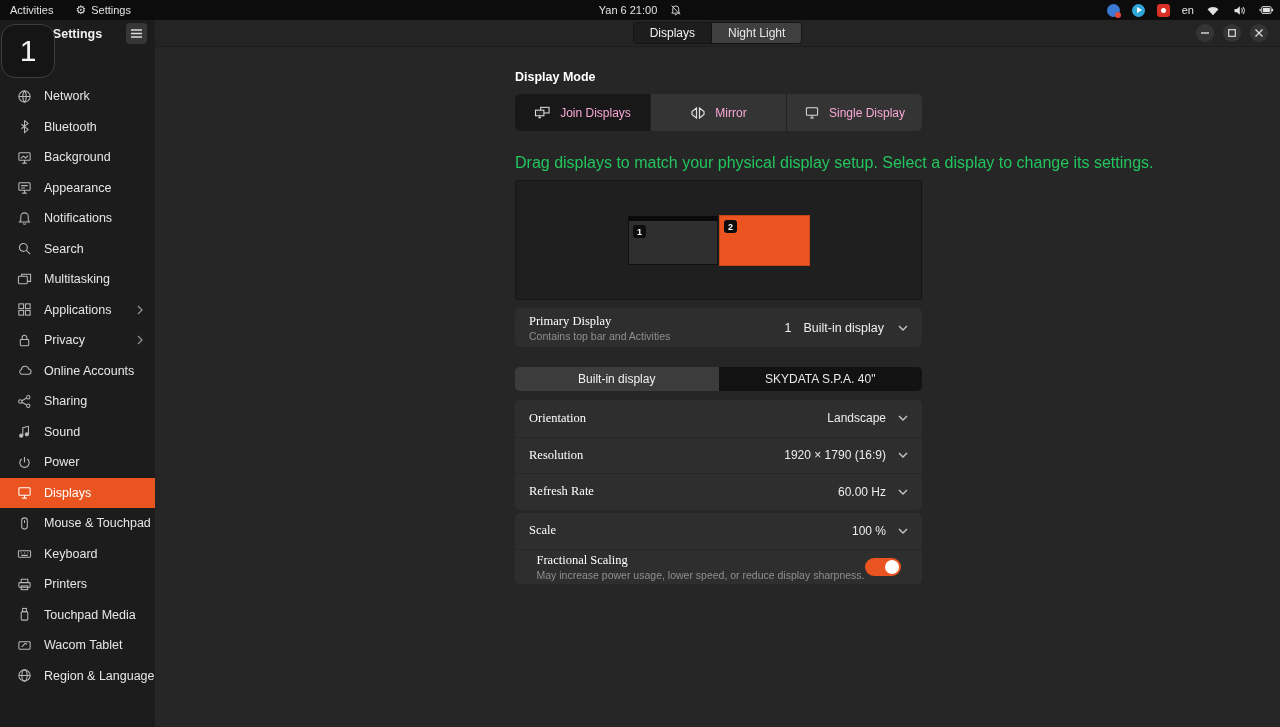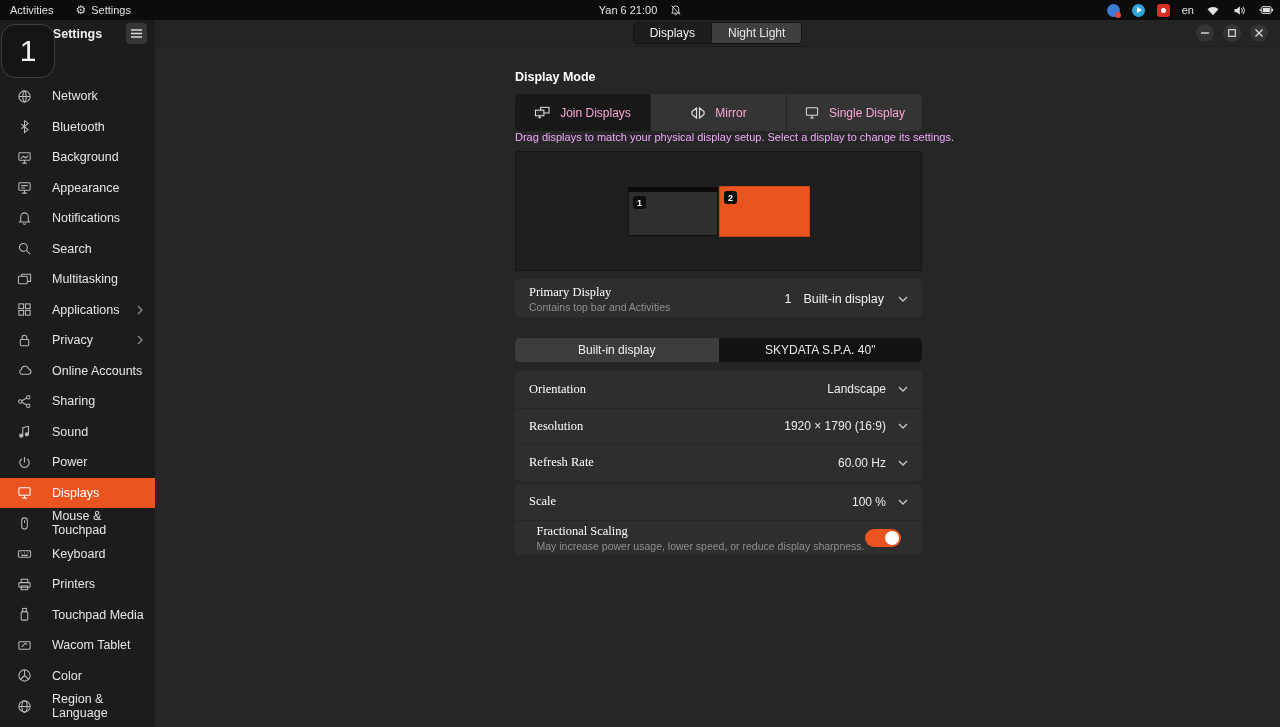--- a/index.html
+++ b/index.html
@@ -34,38 +34,38 @@
   .sw-btn + .sw-btn { border-left:1px solid #141414; }
   .win-controls { position:absolute; right:12px; display:flex; gap:9px; }
   .wc { width:18px; height:18px; border-radius:50%; background:#343434; display:flex; align-items:center; justify-content:center; color:#dcdcdc; }
 
   
   .id-overlay { position:absolute; left:1px; top:24px; width:54px; height:54px; border-radius:14px; background:rgba(22,22,22,.97); border:1px solid #3e3e3e; display:flex; align-items:center; justify-content:center; z-index:50; }
   .id-overlay span { font-size:30px; color:#f4f4f4; }
 
   
   .sidebar { position:absolute; top:47px; left:0; width:155px; height:680px; background:#1c1c1c; padding-top:34px; z-index:5; }
-  .sb-item { height:30.5px; display:flex; align-items:center; gap:20px; padding-left:17px; position:relative; font-size:12.5px; color:#e6e6e6; cursor:default; }
+  .sb-item { height:30.5px; display:flex; align-items:center; gap:12px; padding-left:17px; position:relative; font-size:12.5px; color:#e6e6e6; cursor:default; }
   .sb-item.sel { background:#e95420; color:#fff; }
   .sb-ico { width:15px; height:15px; color:#b9b9b9; flex:none; display:flex; align-items:center; justify-content:center; }
   .sb-item.sel .sb-ico { color:#fff; }
   .sb-chev { position:absolute; right:12px; color:#8f8f8f; }
 
   
   .content { position:absolute; left:155px; top:47px; width:1125px; height:680px; background:#262626; }
   .column { position:absolute; left:360px; top:0; width:407px; }
   .section-label { margin-top:23px; font-size:12.5px; font-weight:bold; color:#fff; }
 
   .mode-group { margin-top:10px; height:37px; display:flex; border-radius:5px; overflow:hidden; background:#343434; }
   .mode-btn { flex:1; display:flex; align-items:center; justify-content:center; gap:9px; font-size:12px; color:#f9a8d4; }
   .mode-btn + .mode-btn { border-left:1px solid #222; }
   .mode-btn.sel { background:#181818; }
   .mode-ico { color:#dedede; display:flex; }
 
-  .drag-hint { font-size:11px; color:#f0abfc; white-space:nowrap; }
+  .drag-hint { margin-top:23px; font-size:16px; color:#22c55e; white-space:nowrap; }
 
   .canvas { margin-top:8px; height:120px; background:#1f1f1f; border:1px solid #151515; border-radius:2px; position:relative; }
   .mon { position:absolute; }
   .mon-1 { left:112px; top:35px; width:90px; height:49px; background:#2f2f2f; border:1px solid #121212; border-top:5px solid #0a0a0a; }
   .mon-2 { left:203px; top:34px; width:91px; height:51px; background:#e95420; border:1px solid #c74618; }
   .mon-badge { position:absolute; left:4px; top:4px; width:13px; height:13px; background:#0d0d0d; border-radius:3px; color:#fff; font-size:9px; font-weight:bold; display:flex; align-items:center; justify-content:center; }
 
   .row-card { background:#2e2e2e; border-radius:5px; }
   .primary-row { margin-top:8px; height:39px; display:flex; align-items:center; padding:0 14px; }
   .pr-left { flex:1; }
@@ -366,29 +366,20 @@
           <rect x="2" y="4" width="12" height="8" rx="1"></rect>
           <path d="M5 9.5l4-4M9 5.5l1.5 1.5"></path>
         </svg>
       </span>
     <span>Wacom Tablet</span>
   </div>
   <div class="sb-item">
     <span class="sb-ico">
         <svg width="15" height="15" viewBox="0 0 16 16" fill="none" stroke="currentColor" stroke-width="1.1">
           <circle cx="8" cy="8" r="6"></circle>
-          <path d="M8 2v6l4.3 4M8 8l-4.3 4"></path>
-        </svg>
-      </span>
-    <span>Color</span>
-  </div>
-  <div class="sb-item">
-    <span class="sb-ico">
-        <svg width="15" height="15" viewBox="0 0 16 16" fill="none" stroke="currentColor" stroke-width="1.1">
-          <circle cx="8" cy="8" r="6"></circle>
           <ellipse cx="8" cy="8" rx="2.8" ry="6"></ellipse>
           <path d="M2 8h12"></path>
         </svg>
       </span>
     <span>Region &amp; Language</span>
   </div>
 </div>
 
 <div class="content">
   <div class="column">

